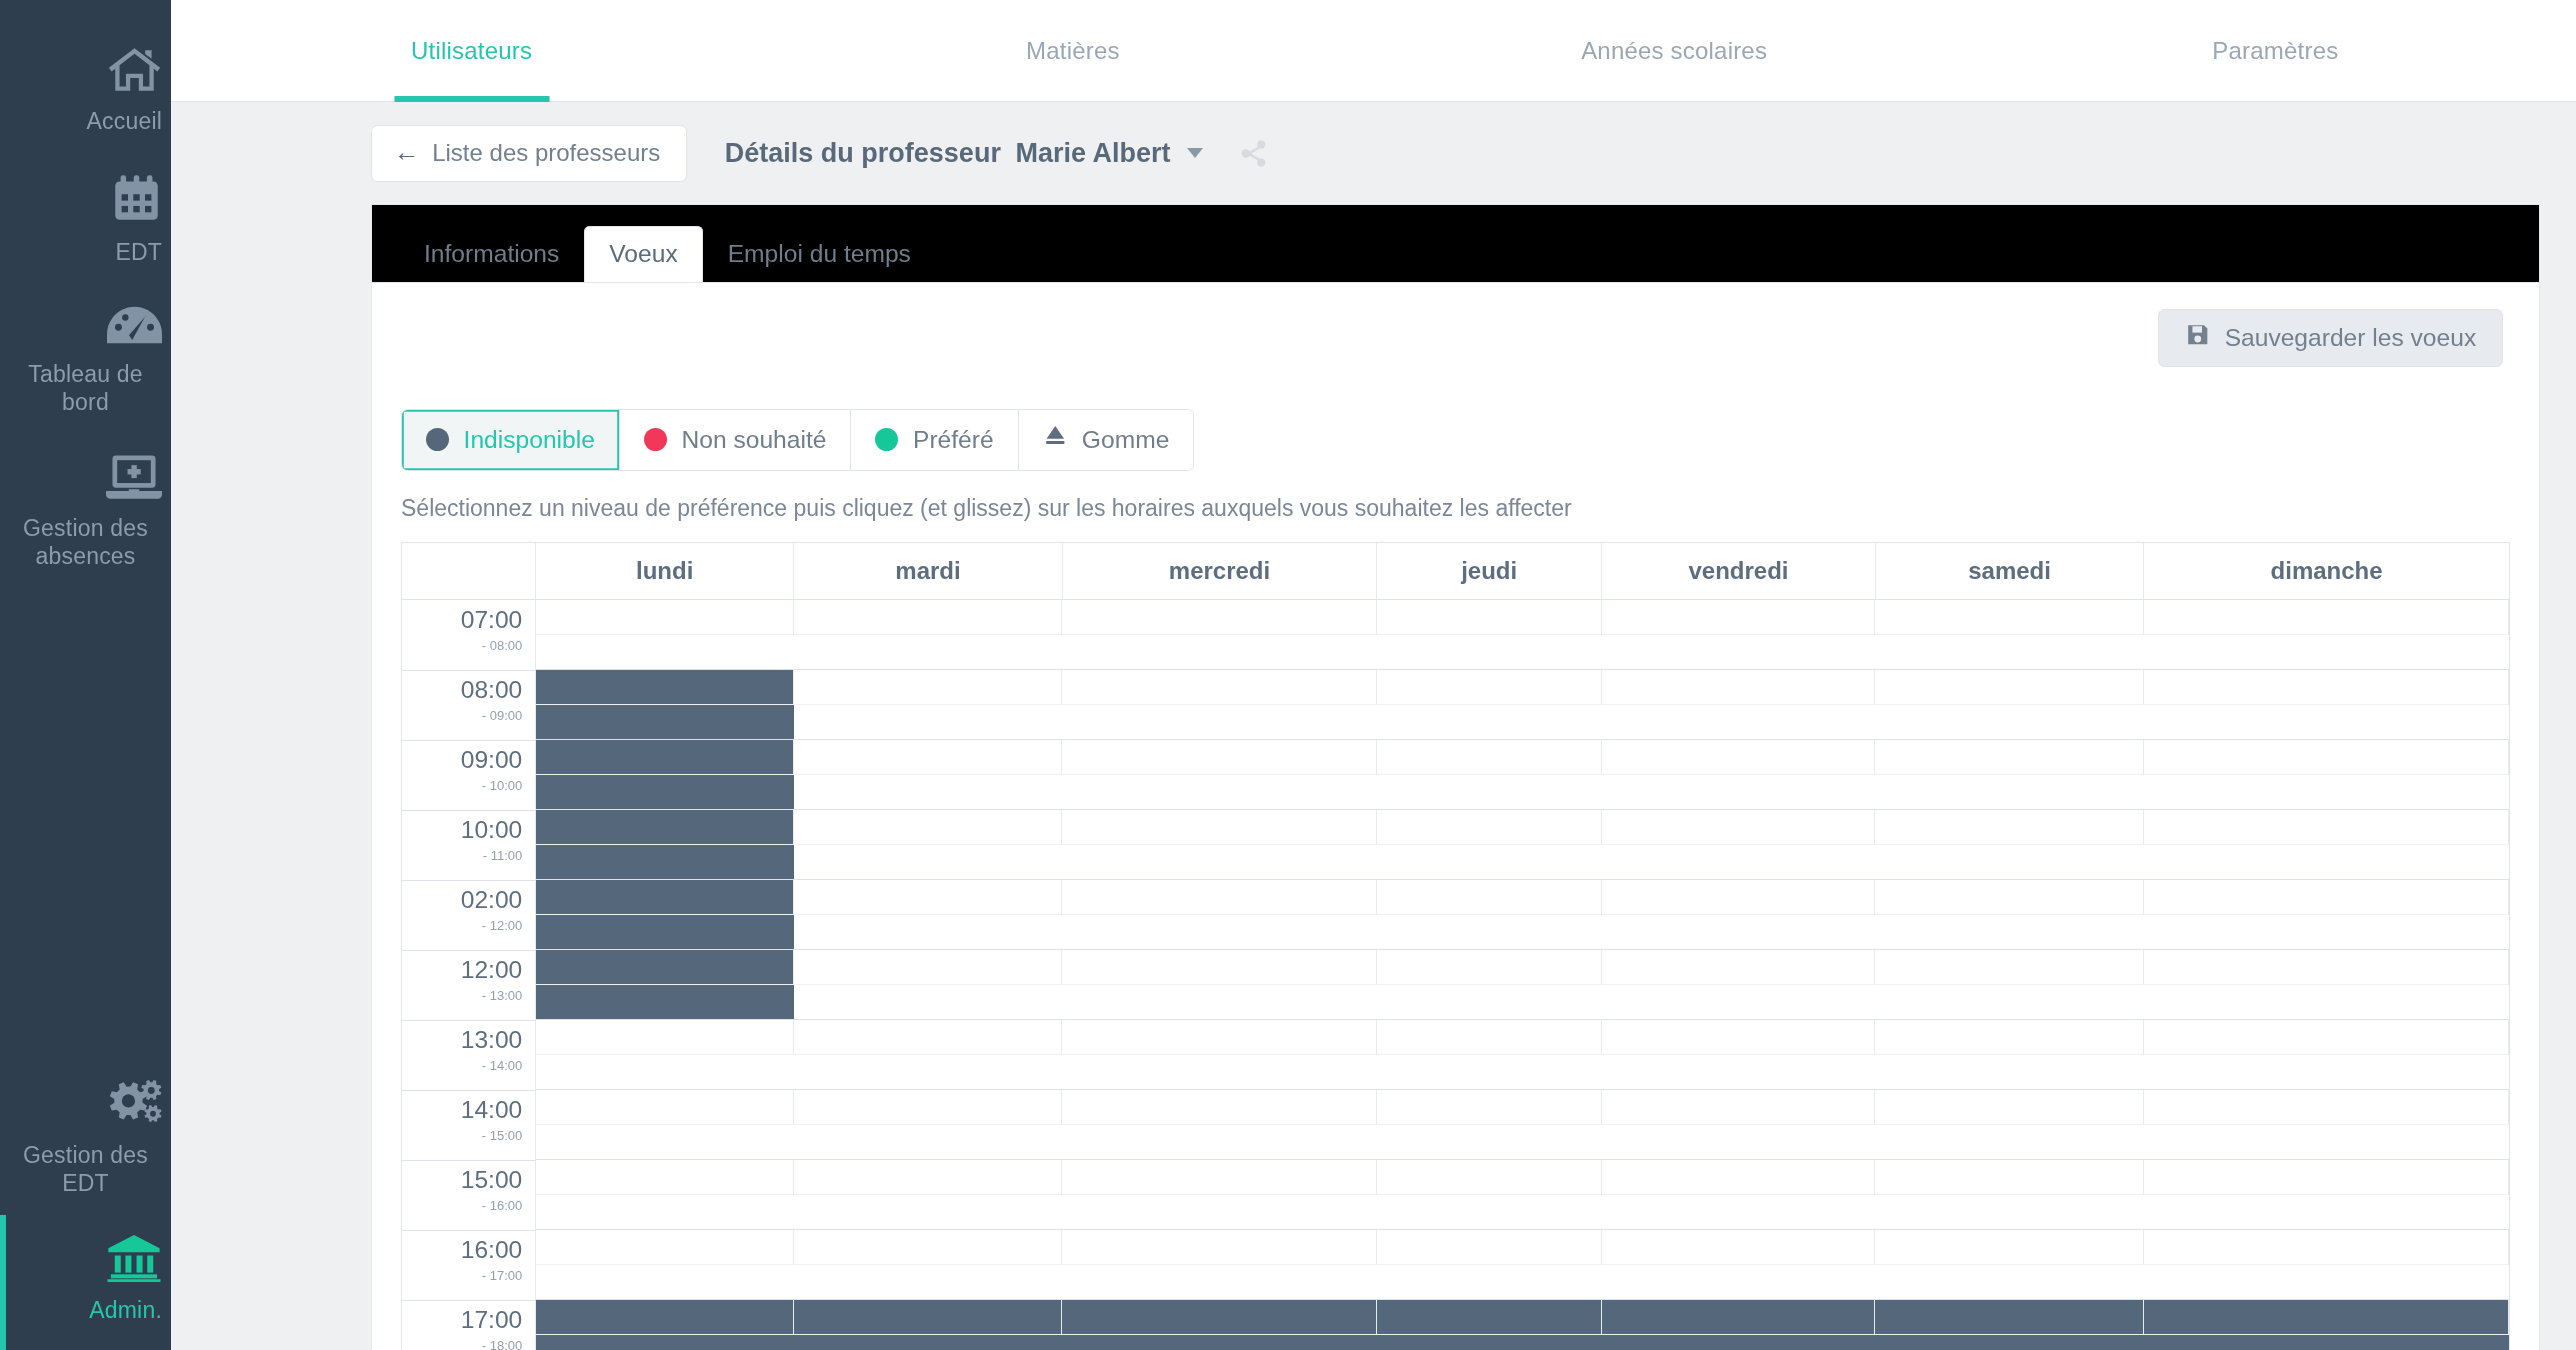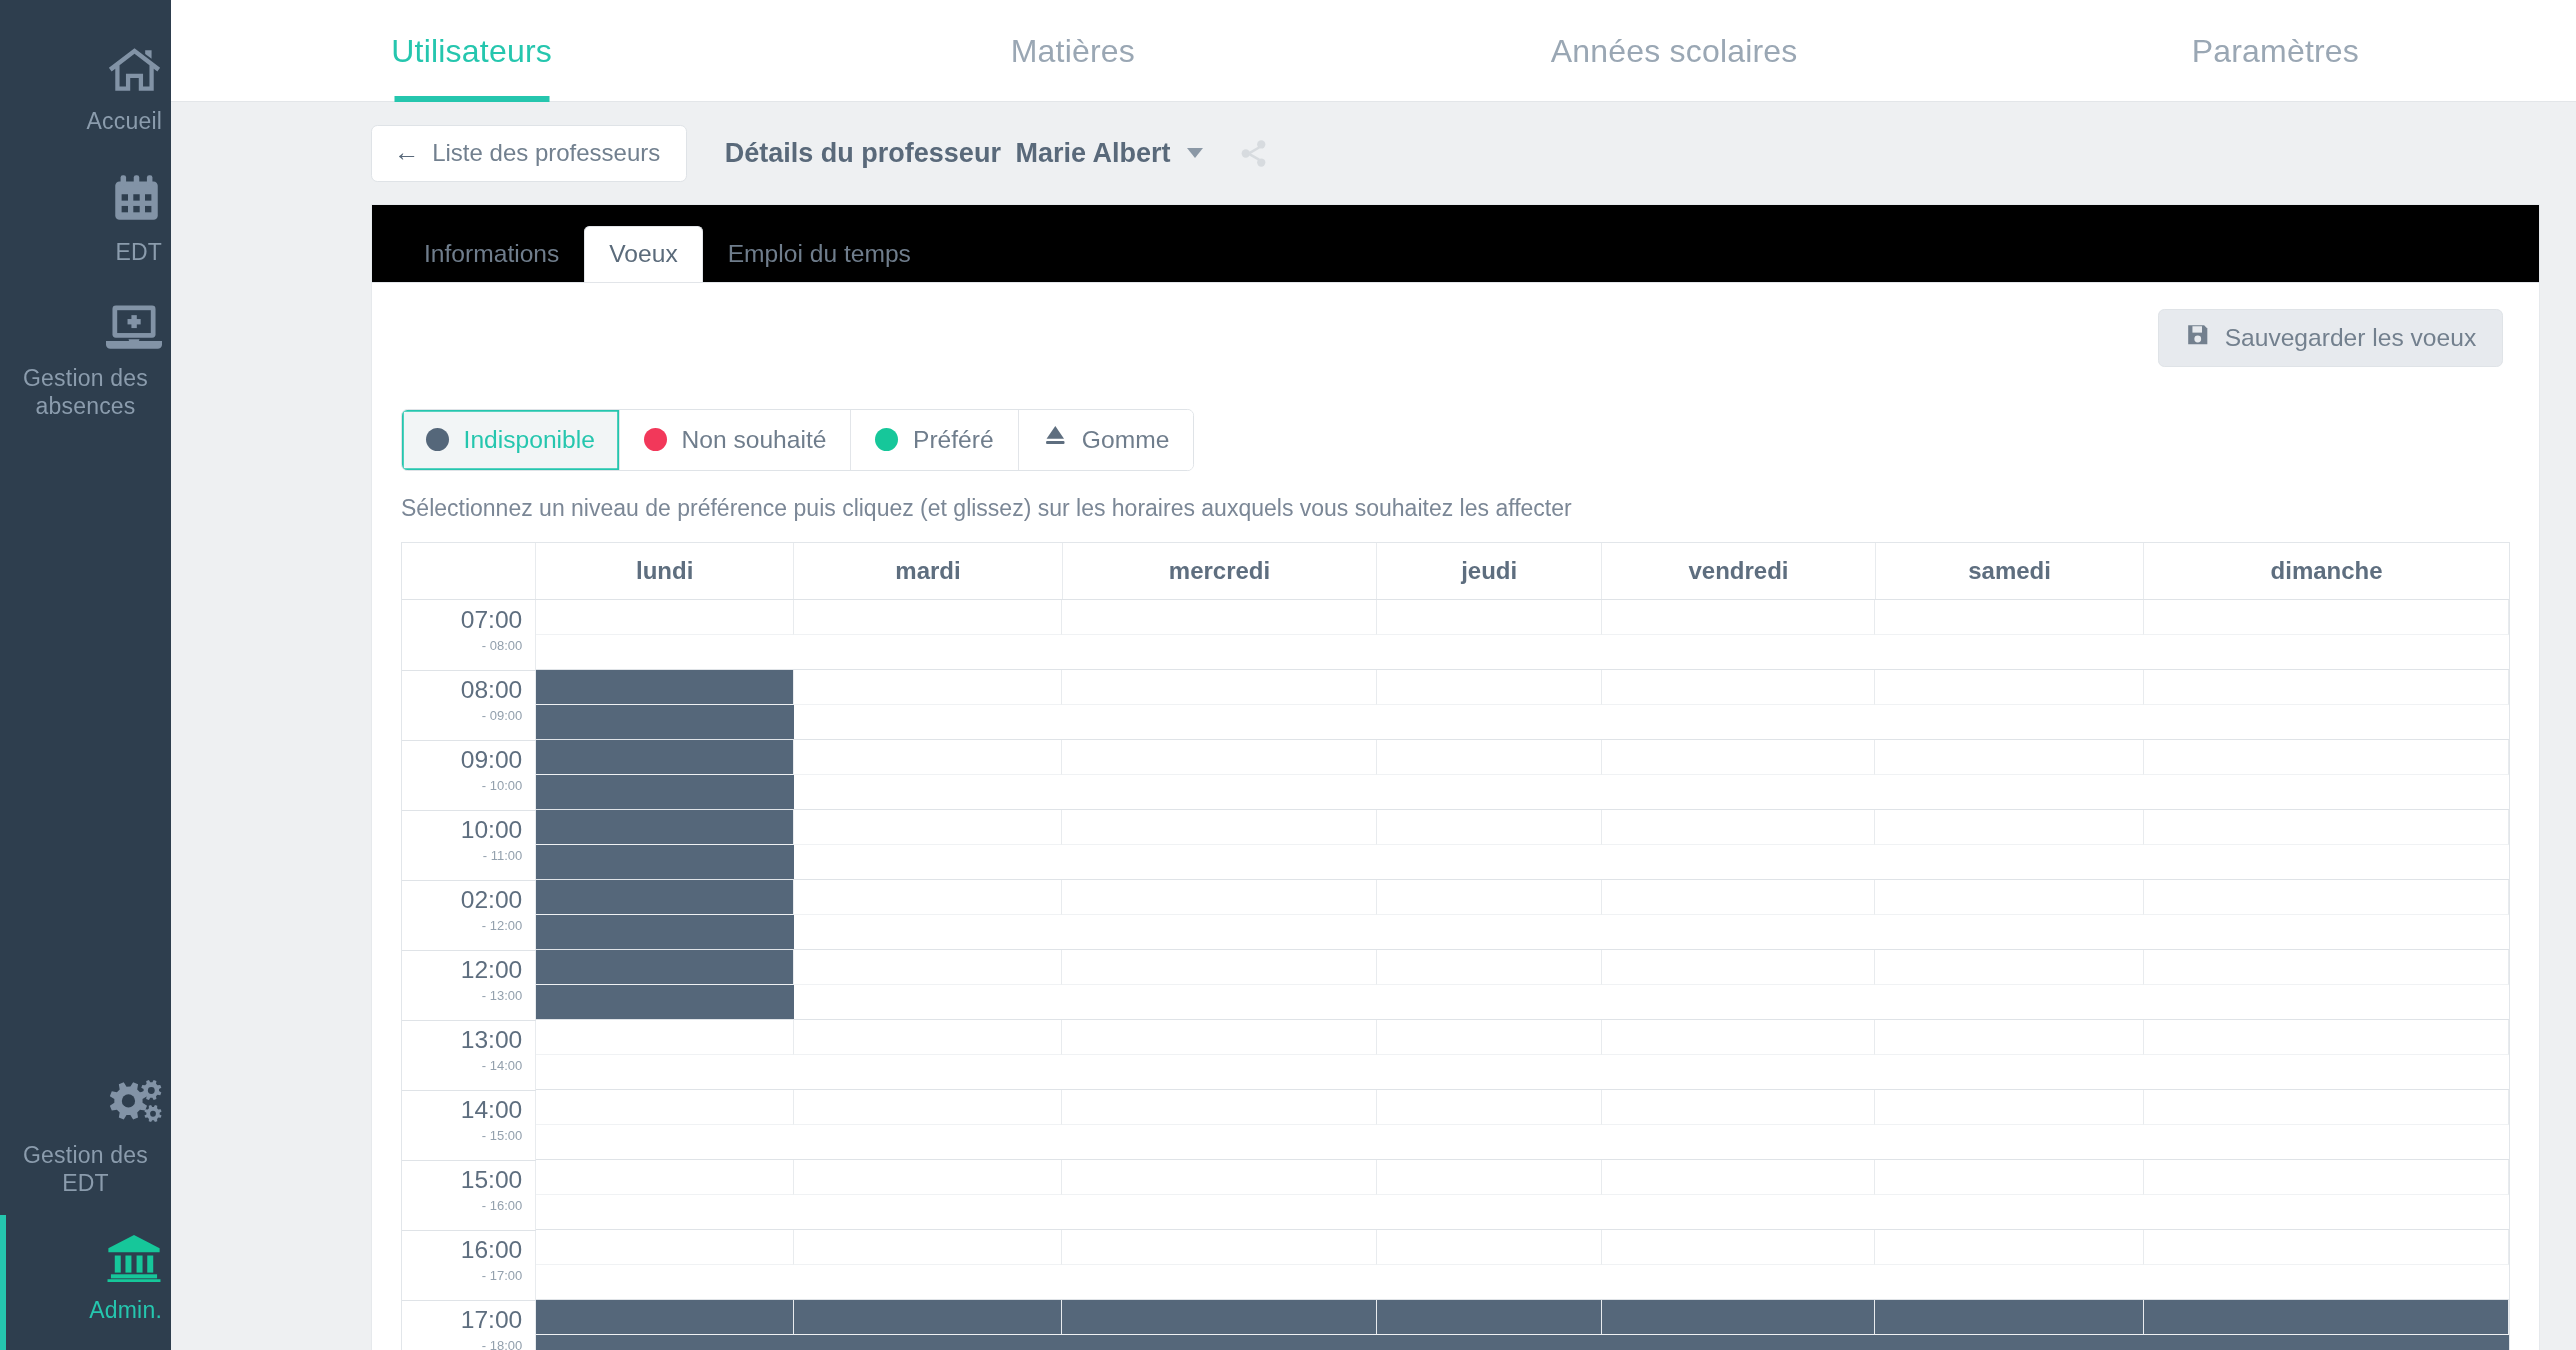--- a/index.html
+++ b/index.html
@@ -41,21 +41,21 @@
   .main { flex: 1 1 auto; height: 1351px; display: flex; flex-direction: column; min-width:0; }
 
   .topnav {
     height: 102px; flex: 0 0 102px; background: #ffffff;
     display: flex; align-items: center;
     border-bottom: 0.9px solid #e3e6e9;
     position: relative;
   }
   .topnav-inner { display:flex; width: 100%; padding: 0 0 0 0; }
   .nav-tab {
-    flex: 1 1 0; text-align: center; font-size: 32px; color: #9aa7b4;
+    flex: 1 1 0; text-align: center; font-size: 24px; color: #9aa7b4;
     line-height: 102px; height: 102px; position: relative; cursor: pointer;
     letter-spacing: 0.2px;
   }
   .nav-tab.active { color: #25c6ae; }
   .nav-tab.active::after {
     content: ""; position: absolute; left: 50%; transform: translateX(-50%);
     bottom: 0; width: 155px; height: 5.5px; background: #25c6ae;
   }
 
   .page-head {
@@ -167,20 +167,32 @@
             <rect x="10.5" y="10" width="3" height="3" fill="#2e3e4e"></rect>
             <rect x="16" y="10" width="3" height="3" fill="#2e3e4e"></rect>
             <rect x="5" y="15.5" width="3" height="3" fill="#2e3e4e"></rect>
             <rect x="10.5" y="15.5" width="3" height="3" fill="#2e3e4e"></rect>
             <rect x="16" y="15.5" width="3" height="3" fill="#2e3e4e"></rect>
           </svg>
       </span>
       <span class="side-label">EDT</span>
     </div>
 
+    <div class="side-item">
+      <span class="icn">
+        <svg width="55" height="42" viewBox="0 0 24 16" fill="#8293a6">
+            <path d="M12 0C5.4 0 0 5.4 0 12v4h24v-4C24 5.4 18.6 0 12 0z"></path>
+            <circle cx="5" cy="9" r="1.5" fill="#2e3e4e"></circle>
+            <circle cx="8" cy="4.7" r="1.4" fill="#2e3e4e"></circle>
+            <circle cx="19" cy="9" r="1.5" fill="#2e3e4e"></circle>
+            <path d="M11 14.5 16.6 4.4l-7 8.1z" fill="#2e3e4e"></path>
+          </svg>
+      </span>
+      <span class="side-label">Tableau de bord</span>
+    </div>
 
     <div class="side-item">
       <span class="icn">
         <svg width="56" height="46" viewBox="0 0 26 21" fill="#8293a6">
             <rect x="3" y="0.5" width="20" height="15" rx="1.6"></rect>
             <rect x="5.2" y="2.7" width="15.6" height="10.6" fill="#2e3e4e"></rect>
             <rect x="11.8" y="5" width="2.5" height="6" fill="#8293a6"></rect>
             <rect x="10" y="6.8" width="6.1" height="2.5" fill="#8293a6"></rect>
             <path d="M0 17h26v1.6a2 2 0 0 1-2 2H2a2 2 0 0 1-2-2V17z"></path>
             <path d="M10.5 16.2h5c0 .9-.6 1.4-2.5 1.4s-2.5-.5-2.5-1.4z"></path>

